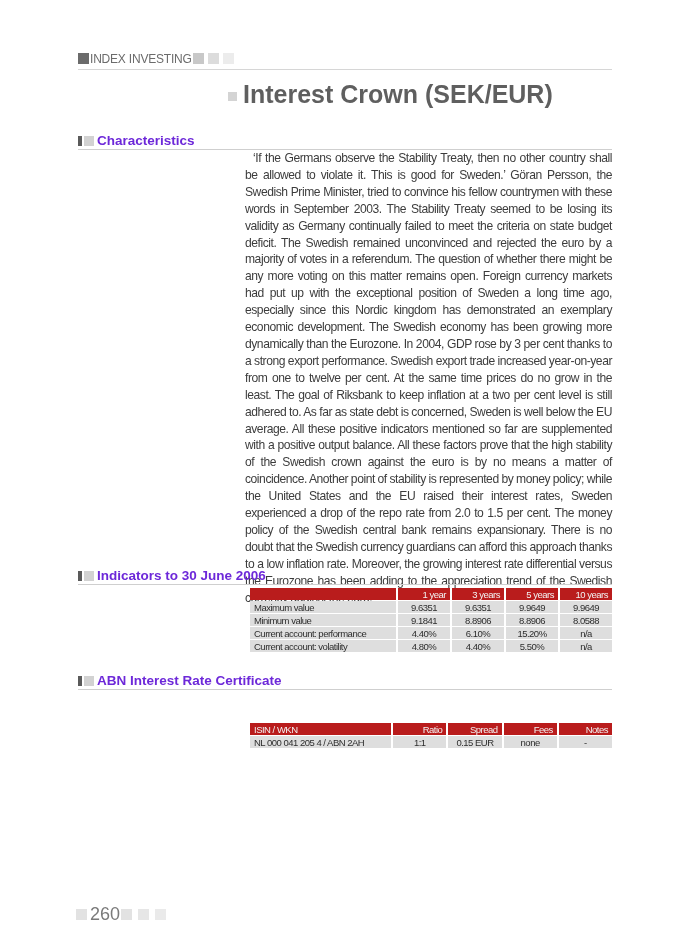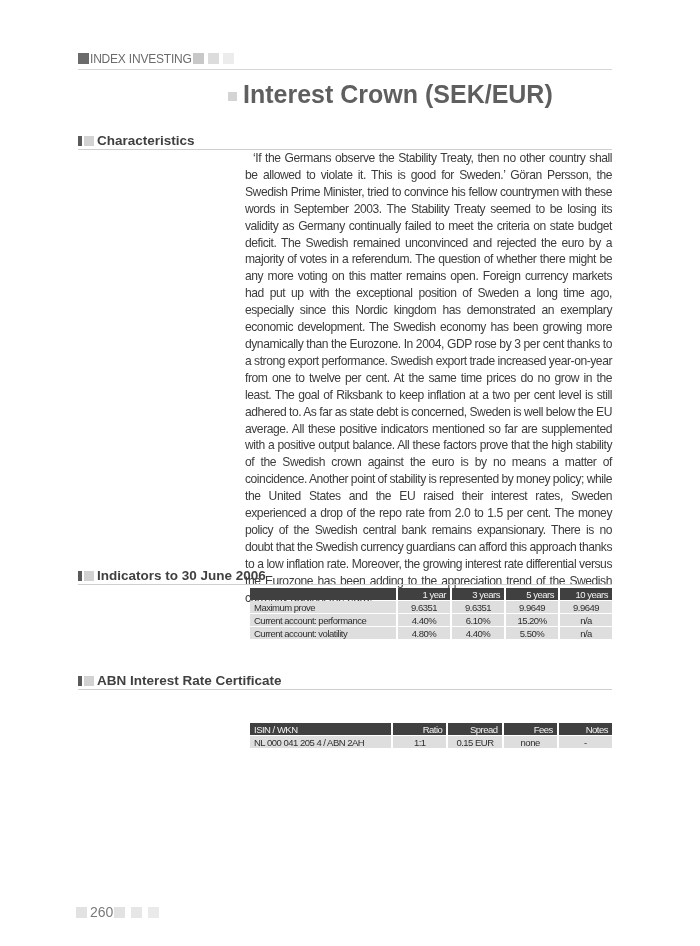--- a/index.html
+++ b/index.html
@@ -12,36 +12,36 @@
   .runhead .g1 { background: #c8c8c8; margin-left: 1px; }
   .runhead .g2 { background: #dcdcdc; margin-left: 4px; }
   .runhead .g3 { background: #ececec; margin-left: 4px; }
 
   .title { position: absolute; left: 228px; top: 80px; font-size: 25px; font-weight: bold; color: #5f5f5f; white-space: nowrap; }
   .title .sq { display: inline-block; width: 9px; height: 9px; background: #d4d4d4; margin-right: 6px; vertical-align: middle; }
 
   .section-head { position: absolute; left: 78px; width: 534px; height: 18px; border-bottom: 1px solid #cfcfcf; }
   .section-head .b1 { display: inline-block; width: 4px; height: 10px; background: #5a5a5a; vertical-align: middle; }
   .section-head .b2 { display: inline-block; width: 10px; height: 10px; background: #d2d2d2; margin-left: 2px; margin-right: 3px; vertical-align: middle; }
-  .section-head .t { font-size: 13px; font-weight: bold; color: #404040; vertical-align: middle; }
+  .section-head .t { font-size: 13px; font-weight: bold; color: #6d28d9; vertical-align: middle; }
   .section-head.large .t { font-size: 13.5px; }
 
   .body-text { position: absolute; left: 245px; top: 150px; width: 367px; font-family: "Liberation Sans Narrow", "Liberation Sans", sans-serif; font-size: 12.1px; line-height: 16.9px; color: #3c3c3c; text-align: justify; letter-spacing: -0.45px; word-spacing: -0.3px; }
   .body-text p { margin: 0; text-indent: 8px; }
 
   table.data { position: absolute; border-collapse: separate; border-spacing: 2px 1px; font-family: "Liberation Sans", sans-serif; font-size: 9.5px; letter-spacing: -0.5px; }
-  table.data th { background: #404040; color: #f2f2f2; font-weight: normal; height: 12px; padding: 0 4px; text-align: right; }
+  table.data th { background: #b91c1c; color: #f2f2f2; font-weight: normal; height: 12px; padding: 0 4px; text-align: right; }
   table.data th.left { text-align: left; }
   table.data td { background: #dedede; color: #2e2e2e; height: 12px; padding: 0 4px; text-align: center; }
   table.data td.label { text-align: left; }
   #ind-table { left: 248px; top: 587px; width: 366px; }
   #ind-table th.c, #ind-table td.c { width: 44px; }
   #cert-table { left: 248px; top: 722px; width: 366px; }
 
-  .page-num { position: absolute; left: 76px; top: 903px; font-size: 14px; color: #7a7a7a; }
+  .page-num { position: absolute; left: 76px; top: 903px; font-size: 18px; color: #7a7a7a; }
   .page-num .sq { display: inline-block; width: 11px; height: 11px; vertical-align: middle; }
   .page-num .s0 { background: #e2e2e2; margin-right: 3px; }
   .page-num .s1 { background: #e2e2e2; margin-left: 1px; }
   .page-num .s2 { background: #e6e6e6; margin-left: 6px; }
   .page-num .s3 { background: #eaeaea; margin-left: 6px; }
   .page-num .t { vertical-align: middle; }
 </style>
 </head>
 <body>
 
@@ -70,25 +70,32 @@
     <tr>
       <th class="left"></th>
       <th class="c">1 year</th>
       <th class="c">3 years</th>
       <th class="c">5 years</th>
       <th class="c">10 years</th>
     </tr>
   </thead>
   <tbody>
     <tr>
-      <td class="label">Maximum prove</td>
+      <td class="label">Maximum value</td>
       <td class="c">9.6351</td>
       <td class="c">9.6351</td>
       <td class="c">9.9649</td>
       <td class="c">9.9649</td>
+    </tr>
+    <tr>
+      <td class="label">Minimum value</td>
+      <td class="c">9.1841</td>
+      <td class="c">8.8906</td>
+      <td class="c">8.8906</td>
+      <td class="c">8.0588</td>
     </tr>
     <tr>
       <td class="label">Current account: performance</td>
       <td class="c">4.40%</td>
       <td class="c">6.10%</td>
       <td class="c">15.20%</td>
       <td class="c">n/a</td>
     </tr>
     <tr>
       <td class="label">Current account: volatility</td>

